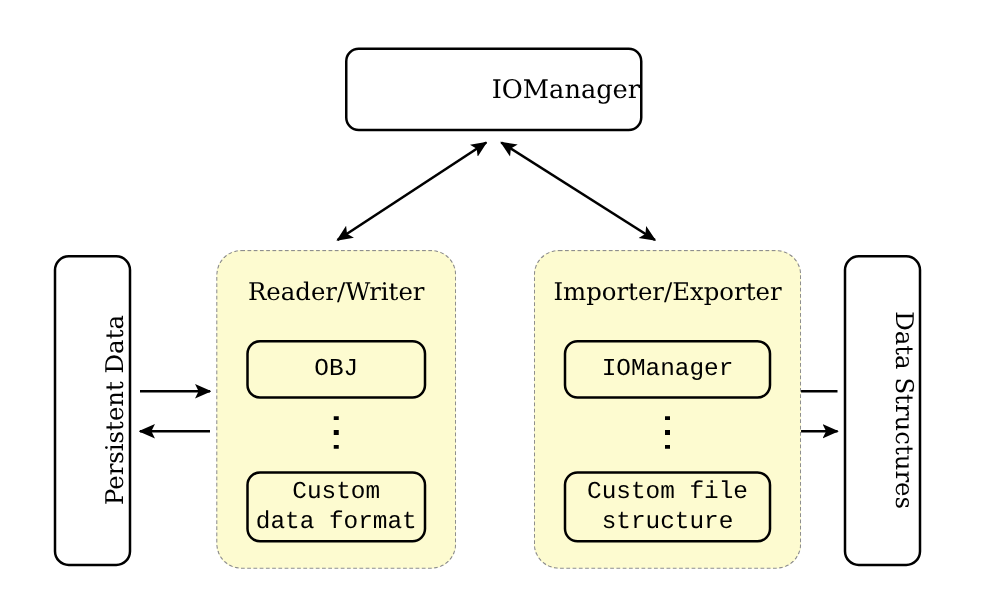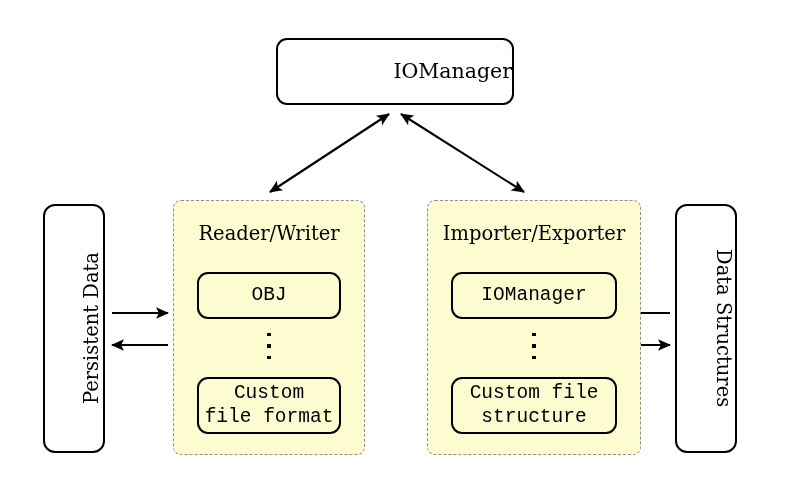--- a/index.html
+++ b/index.html
@@ -69,21 +69,21 @@
     writing-mode: vertical-rl;
     white-space: nowrap;
   }
 
   
   .panel {
     position: absolute;
     box-sizing: border-box;
     background: #fdfbd0;
     border: 1.6px dashed #8e8e8e;
-    border-radius: 8px;
+    border-radius: 20px;
   }
   #panel-readerwriter {
     left: 173px;
     top: 200px;
     width: 192px;
     height: 255px;
   }
   #panel-importerexporter {
     left: 427px;
     top: 200px;
@@ -202,21 +202,21 @@
 
     <div class="vdots">
       <i></i>
         <i></i>
         <i></i>
     </div>
 
     <div class="inner-node inner-bottom">
       <span>
         <span>Custom</span><br>
-        <span>file format</span>
+        <span>data format</span>
       </span>
     </div>
   </div>
 
   <div class="panel" id="panel-importerexporter">
 
     <div class="panel-title">Importer/Exporter</div>
 
     <div class="inner-node inner-top">
       <span>IOManager</span>

